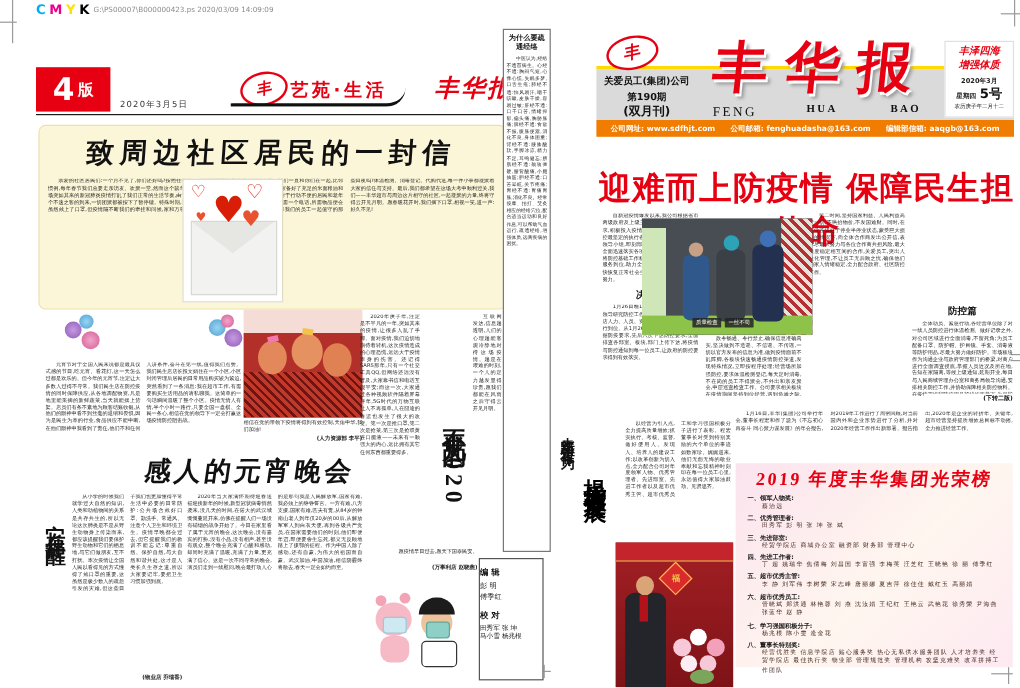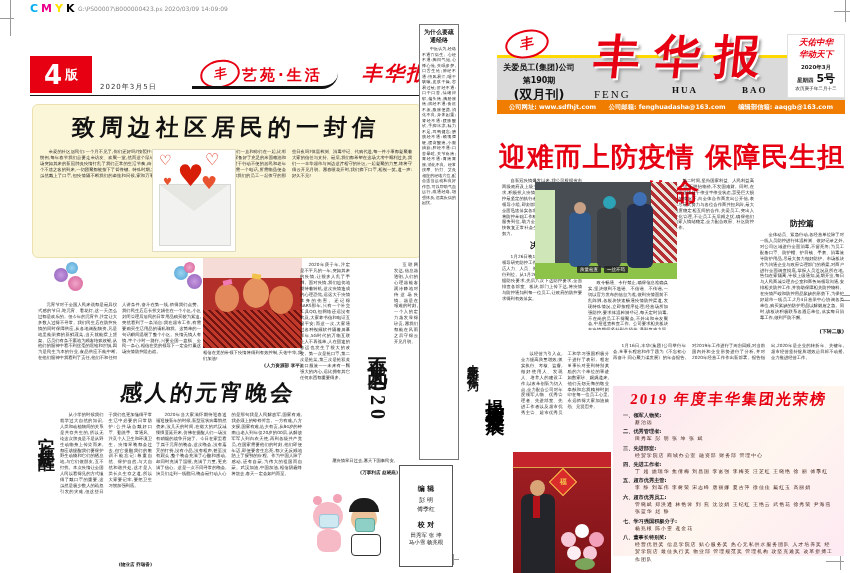--- a/index.html
+++ b/index.html
@@ -118,21 +118,21 @@
     <div class="abs" style="left:10px;top:12px;width:9px;height:9px;border-radius:50%;background:#f2a3b5;"></div>
     <div class="abs" style="left:30px;top:10px;width:9px;height:9px;border-radius:50%;background:#f2a3b5;"></div>
     <div class="abs" style="left:16px;top:30px;width:18px;height:12px;border-radius:3px;background:#cfe9f2;border:1px solid #9cc8d8;"></div>
     <div class="abs" style="left:14px;top:46px;width:24px;height:22px;border-radius:8px;background:#f6b9c6;"></div>
     <div class="abs" style="left:48px;top:22px;width:26px;height:26px;border-radius:50%;background:#ecc39a;"></div>
     <div class="abs" style="left:46px;top:14px;width:30px;height:14px;border-radius:14px 14px 0 0;background:#1c1c1c;"></div>
     <div class="abs" style="left:52px;top:34px;width:18px;height:12px;border-radius:3px;background:#8fd0c6;border:1px solid #5fa89d;"></div>
     <div class="abs" style="left:48px;top:50px;width:28px;height:20px;border-radius:4px;background:#fff;border:1px solid #333;"></div>
   </div>
 
-  <div class="abs" style="left:399px;top:465px;width:54px;height:102px;border:1px solid #555;background:#fff;text-align:center;padding-top:18px;box-sizing:border-box;">
+  <div class="abs" style="left:399px;top:465px;width:54px;height:102px;border:1px solid #555;background:#fff;text-align:left;padding-top:6px;box-sizing:border-box;">
     <div style="font-size:7px;font-weight:900;color:#111;">编  辑</div>
     <div style="font-size:6px;color:#222;margin-top:2px;">彭  明</div>
     <div style="font-size:6px;color:#222;">傅季红</div>
     <div style="font-size:7px;font-weight:900;color:#111;margin-top:6px;">校  对</div>
     <div style="font-size:5.5px;color:#222;margin-top:2px;">田秀军  张  坤</div>
     <div style="font-size:5.5px;color:#222;">马小雪  杨兆根</div>
   </div>
 
   <div class="abs" style="left:419px;top:24px;width:40px;height:436px;border:1px solid #777;background:#fff;box-sizing:border-box;padding:3px 2px;">
     <div style="font-size:6px;font-weight:900;text-align:center;color:#111;line-height:1.25;">为什么要疏通经络</div>
@@ -140,29 +140,29 @@
   </div>
 
   <div class="abs" style="left:497px;top:55px;width:348px;height:3px;background:#ffd900;"></div>
   <div class="abs" style="left:497px;top:58px;width:348px;height:42px;background:#dadada;"></div>
   <div class="abs oval-logo" style="left:505px;top:30px;width:40px;height:24px;font-size:14px;background:#fff;">
       <span class="serif" style="transform:skewX(-12deg);">丰</span>
     </div>
   <div class="abs" style="left:499px;top:62px;width:80px;text-align:center;color:#111;">
     <div style="font-size:8px;font-weight:900;">关爱员工(集团)公司</div>
     <div style="font-size:8px;font-weight:900;margin-top:2px;">第190期</div>
-    <div style="font-size:13px;font-weight:bold;">(双月刊)</div>
+    <div style="font-size:10px;font-weight:bold;">(双月刊)</div>
   </div>
   <div class="abs serif red" style="left:578px;top:26px;width:212px;text-align:center;font-size:46px;font-weight:900;letter-spacing:14px;text-shadow:2px 2px 0 #fff,4px 4px 3px #9a9a9a;transform:skewX(-6deg);">丰华报</div>
   <div class="abs serif" style="left:594px;top:88px;font-size:11px;font-weight:normal;color:#111;letter-spacing:2px;">FENG</div>
   <div class="abs serif" style="left:672px;top:85px;font-size:9px;font-weight:bold;color:#111;letter-spacing:2px;">HUA</div>
   <div class="abs serif" style="left:742px;top:85px;font-size:9px;font-weight:bold;color:#111;letter-spacing:2px;">BAO</div>
   <div class="abs" style="left:787px;top:34px;width:58px;height:64px;background:#fff;border:1px solid #e0e0e0;box-sizing:border-box;padding:2px 3px;text-align:center;">
-    <div class="serif red" style="font-size:8.5px;font-weight:900;font-style:italic;">天佑中华</div>
-    <div class="serif red" style="font-size:8.5px;font-weight:900;font-style:italic;">华动天下</div>
+    <div class="serif red" style="font-size:8.5px;font-weight:900;font-style:italic;">丰泽四海</div>
+    <div class="serif red" style="font-size:8.5px;font-weight:900;font-style:italic;">增强体质</div>
     <div style="font-size:5.5px;color:#222;margin-top:3px;font-weight:bold;">2020年3月</div>
     <div style="display:flex;justify-content:center;align-items:baseline;gap:3px;">
       <span style="font-size:5.5px;font-weight:bold;color:#222;">星期四</span>
       <span style="font-size:11px;font-weight:900;color:#111;">5号</span>
     </div>
     <div style="font-size:4.6px;color:#222;">农历庚子年二月十二</div>
   </div>
 
   <div class="abs" style="left:497px;top:100px;width:348px;height:14px;background:#f07c00;display:flex;align-items:center;justify-content:space-between;padding:0 12px;box-sizing:border-box;color:#fff;font-size:6.3px;font-weight:bold;">
     <span><span>公司网址:</span> <span>www.sdfhjt.com</span></span>
@@ -173,21 +173,21 @@
   <div class="abs red" style="left:498px;top:139px;width:348px;text-align:center;font-size:27px;font-weight:900;letter-spacing:1px;">迎难而上防疫情  保障民生担使命</div>
 
   <div class="abs" style="left:502px;top:178px;width:80px;height:152px;overflow:hidden;">
     <div class="jtext">自新冠疫情爆发以来,我公司根据省市两级政府及上级主管部门对防控工作的要求,积极投入疫情防控阻击战,做到疫情防控最坚定的执行者:第一时间成立疫情防控领导小组,即刻部署各防控要点,群策群力全面迅速落实各项防控措施,上下一贯彻底将防控基础工作精准到位,民生保障店优质服务到位,助力全市顺利度过疫情期,为尽快恢复正常社会生活和生产经营秩序早日努力。</div>
     <div class="sec-head">决策篇</div>
     <div class="jtext">1月26日晚19:30,董事长程宏和各位领导研究防控工作,基于今年春节经营期门店人力、人员、资金等问题,要求各板块执行到位。从1月26日开始,防控领导小组根据防疫要求,先后八次下达防控要求,全面排查各部室、板块,部门上传下达,将疫情与防控通知到每一位员工,让政府的防控要求得到有效落实。</div>
   </div>
   <div class="abs jtext" style="left:588px;top:178px;width:80px;height:152px;padding-top:102px;box-sizing:border-box;">政令畅通、令行禁止,确保信息准确真实,坚决做到不造谣、不信谣、不传谣,一切以官方发布的信息为准,做到疫情面前不乱阵脚,各板块快速畅通疫情防控渠道,发现特殊情况,立即按程序处理;经营场所加强防控,要求体温检测登记,每天定时消毒,不在岗的员工不得聚会,不外出和亲友聚会,中层巡查检查工作。公司要求相关板块在疫情期间坚持到位经营,遇到危难之际,在人民生命安全面前,企业利益让位于社会责任。</div>
   <div class="abs jtext" style="left:674px;top:178px;width:80px;height:152px;">第二时间,坚持国家利益、人民利益高于一切,不哄抬物价,不发国难财。同时,在企业连续处于停业半停业状态,蒙受巨大损失的情况下,向全体合作商发出公开信,表示尽最大努力与各位合作商共担风险,最大限度稳定相互间的合作,关爱员工,突出人性化管理,不让员工无后顾之忧,确保他们的家人情绪稳定,全力配合政府、社区防控工作。</div>
   <div class="abs" style="left:760px;top:178px;width:84px;height:152px;overflow:hidden;">
-    <div class="sec-head" style="margin-top:40px;">防控篇</div>
+    <div class="sec-head" style="margin-top:76px;">防控篇</div>
     <div class="jtext">全体动员、紧急行动,各经营单位除了对一线人员防控进行体温检测、做好记录之外,对公司区域进行全面消毒,不留死角;为员工配备口罩、防护帽、护目镜、手套、消毒液等防护用品,尽最大努力做好防护。市场板块作为沟通企业与政府管理部门的桥梁,对商户进行全面调查摸底,掌握人员近况及所在地,告知在家隔离,等候上级通知,延期开业,每日与人民商城管理办公室和商务局领导沟通,安排相关防控工作,并协助保障相关防控物料。在疫情严峻和防控用品紧缺的形势下,为保护好超市一线员工,2月4日营采中心协调各类单位,购买紧缺的防护用品以解燃眉之急。同时,该板块积极联系各酒店单位,落实每日消毒工作,做到严防不懈。</div>
   </div>
   <div class="abs" style="left:770px;top:328px;width:74px;text-align:right;font-size:5px;font-weight:bold;color:#111;background:#fff;">(下转二版)</div>
 
   <div class="abs" style="left:535px;top:182px;width:142px;height:97px;overflow:hidden;background:#474d52;">
     <div class="abs" style="right:0;top:0;width:26px;height:97px;background:repeating-linear-gradient(45deg,#b53034 0 3px,#e9e4d9 3px 6px);"></div>
     <div class="abs" style="left:0;top:8px;width:20px;height:89px;background:#cfe6b8;"></div>
     <div class="abs" style="left:0;bottom:0;width:142px;height:16px;background:#8dc349;"></div>
     <div class="abs" style="left:34px;top:30px;width:22px;height:55px;border-radius:6px;background:#31588a;"></div>
     <div class="abs" style="left:39px;top:20px;width:12px;height:12px;border-radius:50%;background:#c8a086;"></div>

